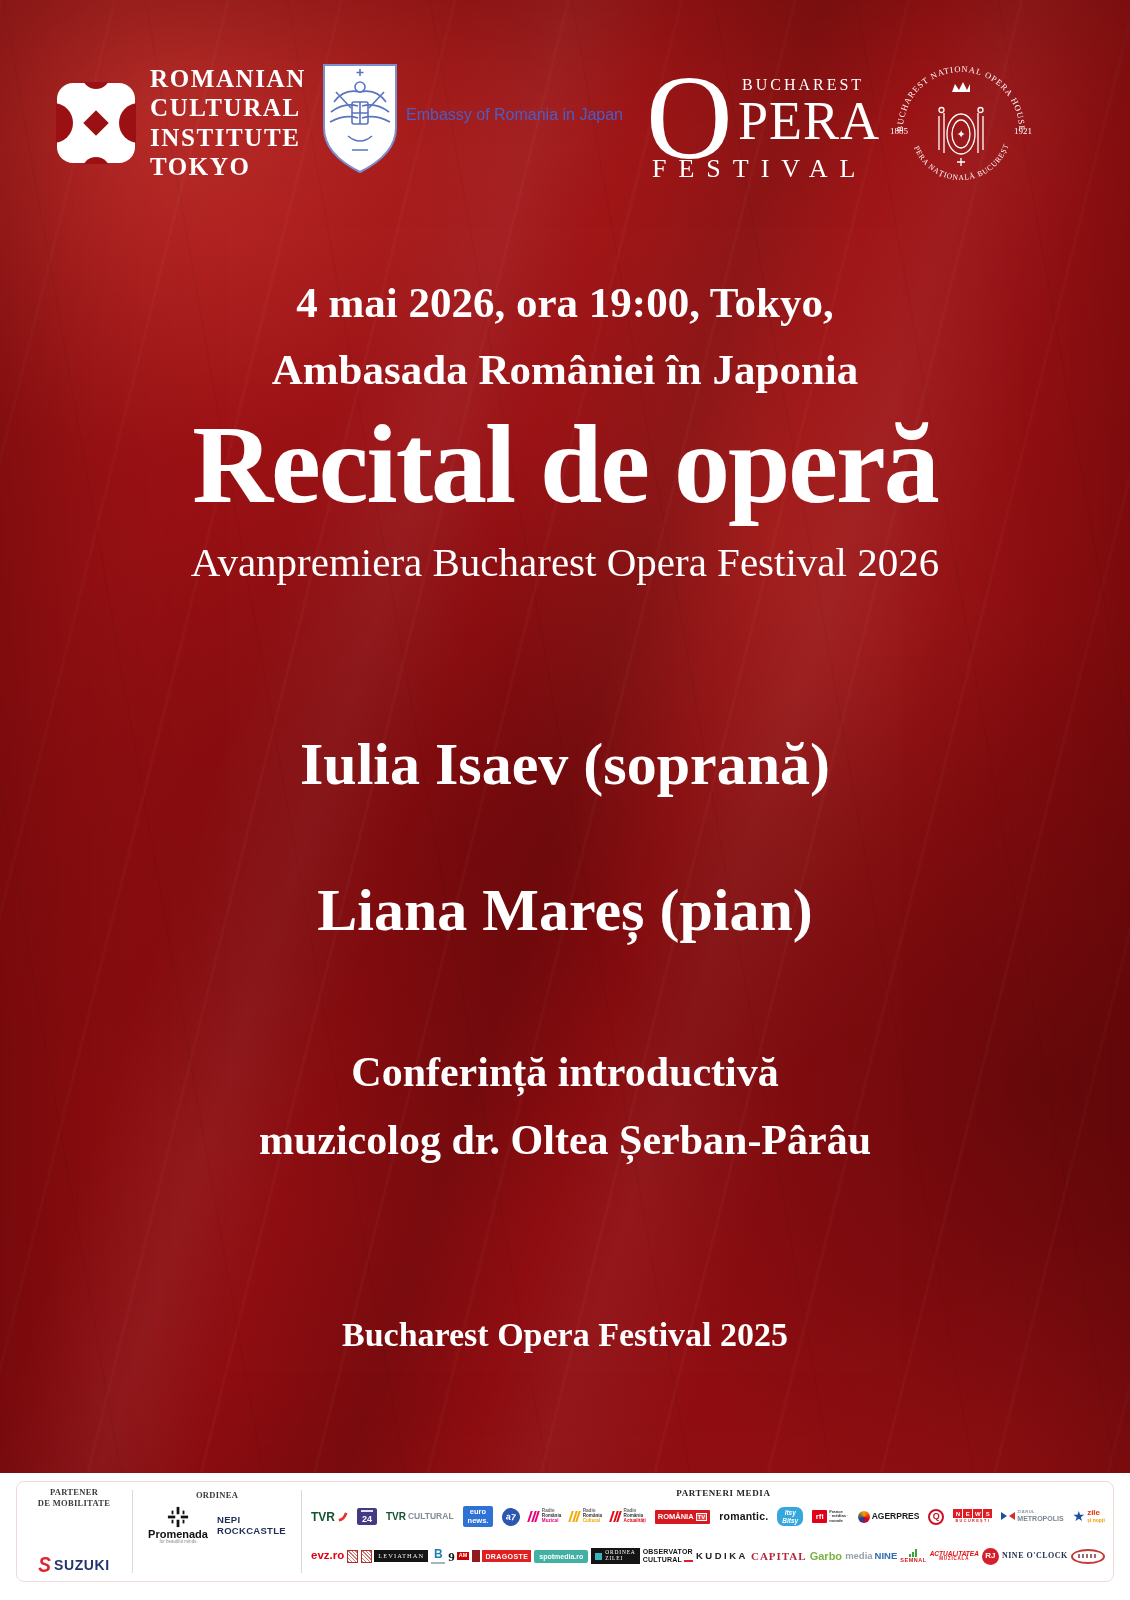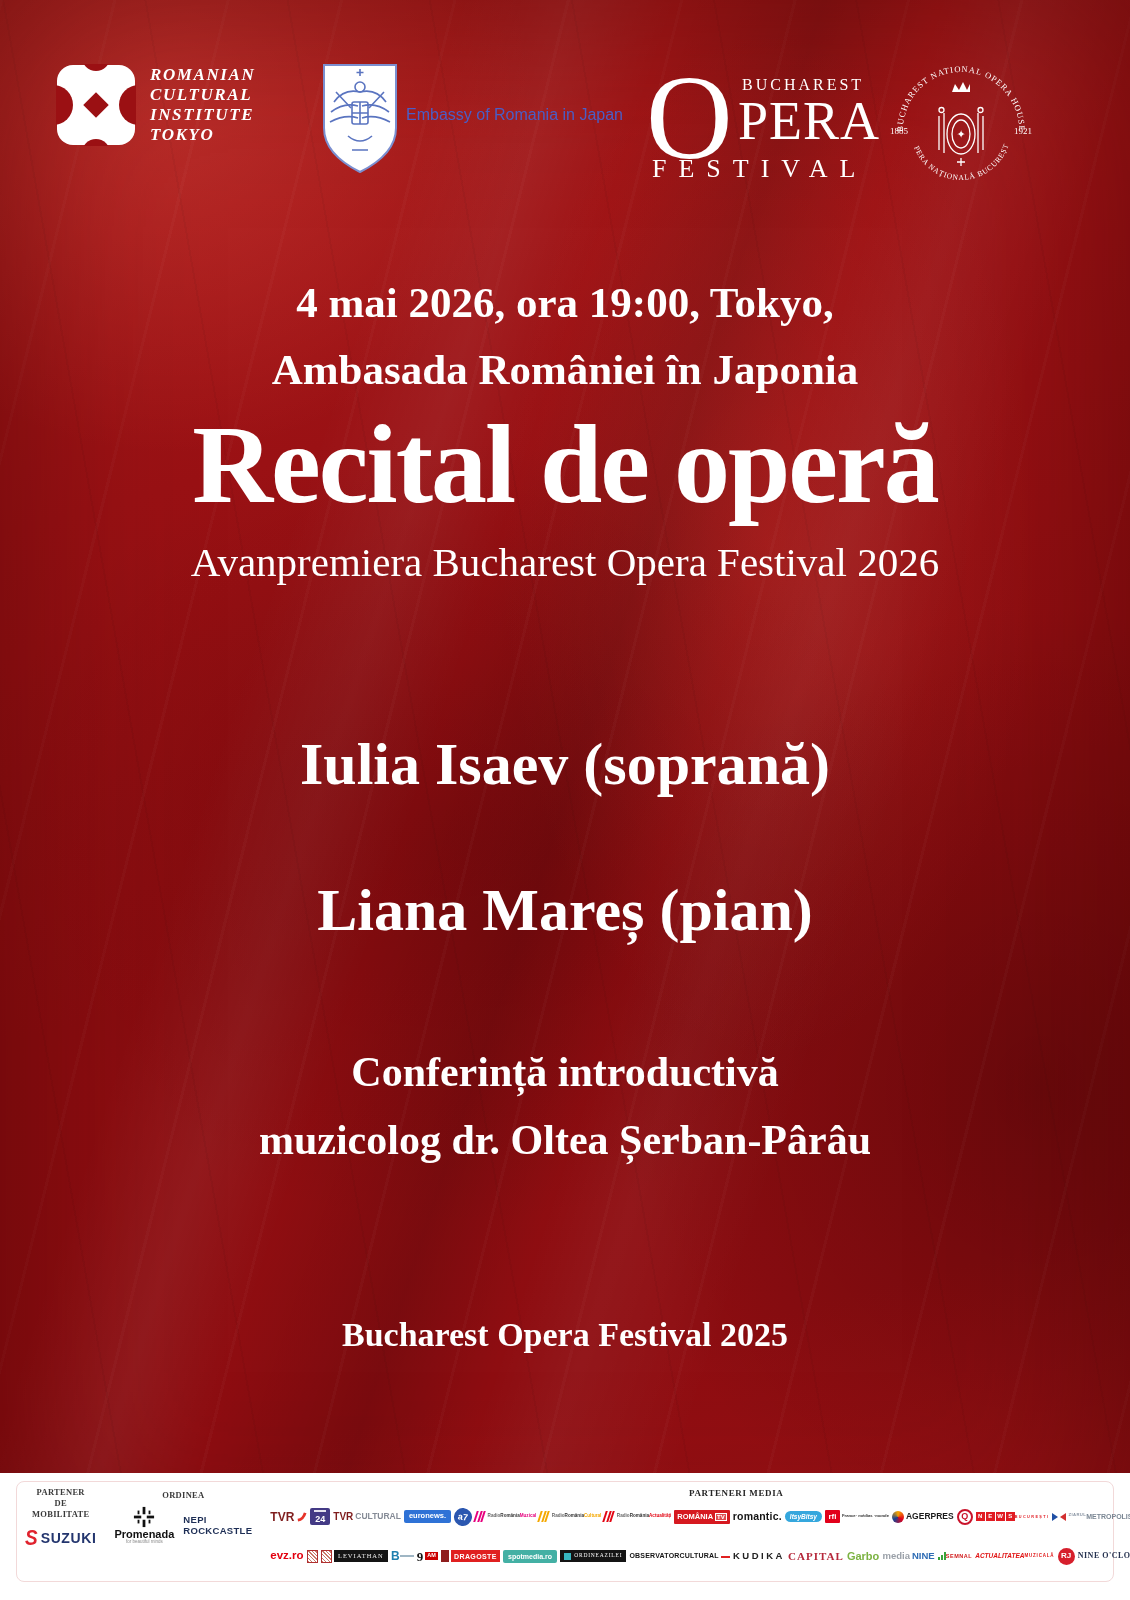--- a/index.html
+++ b/index.html
@@ -20,21 +20,21 @@
     background:
       repeating-linear-gradient(104deg, rgba(255,255,255,.025) 0 3px, transparent 3px 110px),
       repeating-linear-gradient(80deg, rgba(0,0,0,.04) 0 2px, transparent 2px 140px);
   }
   .poster::after{content:"";position:absolute;inset:0;pointer-events:none;
     box-shadow:inset 0 0 190px rgba(55,0,0,.5);}
   .layer{position:absolute;inset:0;z-index:2;}
 
   
   .icr{position:absolute;left:56px;top:64px;display:flex;align-items:center;gap:14px;}
-  .icr-text{font-size:17px;font-weight:600;letter-spacing:1.6px;line-height:1.17;font-style:italic;}
+  .icr-text{font-size:25px;font-weight:600;letter-spacing:1.6px;line-height:1.17;}
   .embassy{position:absolute;left:318px;top:62px;width:320px;height:120px;}
   .emb-label{position:absolute;left:88px;top:44px;font-family:"Liberation Sans","DejaVu Sans",sans-serif;
     font-size:16px;color:#4a5ec6;white-space:nowrap;}
   .bof{position:absolute;left:646px;top:50px;width:260px;height:140px;}
   .bof span{position:absolute;white-space:nowrap;}
   .bof-o{left:0;top:8px;font-size:120px;line-height:1;font-weight:400;}
   .bof-bucharest{left:96px;top:26px;font-size:16px;letter-spacing:3px;}
   .bof-pera{left:92px;top:44px;font-size:54px;line-height:1;letter-spacing:1px;}
   .bof-festival{left:6px;top:104px;font-size:26px;letter-spacing:12px;}
   .seal{position:absolute;left:886px;top:50px;}
@@ -49,41 +49,41 @@
   .conference{top:1038px;font-size:42px;font-weight:700;line-height:1.62;}
   .opening{top:1306px;font-size:34px;font-weight:700;line-height:1.68;}
 
   
   .footer{position:absolute;left:0;bottom:0;width:100%;height:127px;background:#fff;z-index:4;
     font-family:"Liberation Sans","DejaVu Sans",sans-serif;color:#222;}
   .footer-box{position:absolute;left:16px;right:16px;top:8px;height:101px;border:1px solid #f2d9d9;
     border-radius:8px;display:flex;align-items:stretch;padding:5px 8px;box-sizing:border-box;}
   .fcol-head{font-family:"Liberation Serif","DejaVu Serif",serif;font-size:8.5px;font-weight:700;
     color:#3a3a3a;text-align:center;line-height:1.3;letter-spacing:.3px;}
-  .col-mobility{width:98px;display:flex;flex-direction:column;align-items:center;justify-content:flex-start;gap:7px;}
+  .col-mobility{width:98px;display:flex;flex-direction:column;align-items:center;justify-content:space-between;gap:7px;}
   .suzuki{display:flex;align-items:center;gap:3px;}
   .suzuki-s{color:#e0232e;font-weight:900;font-size:19px;font-style:italic;transform:scaleY(1.15);}
   .suzuki-name{color:#23356e;font-weight:800;font-size:14px;letter-spacing:.6px;}
   .vdiv{width:1px;background:#d9d9d9;margin:3px 9px;}
   .col-sponsors{width:150px;display:flex;flex-direction:column;align-items:center;padding-top:3px;}
   .sponsor-row{display:flex;align-items:center;gap:9px;margin-top:5px;}
   .promenada{display:flex;flex-direction:column;align-items:center;line-height:1.1;}
   .prom-name{font-size:11px;font-weight:800;color:#101010;}
   .prom-tag{font-size:4.5px;color:#8a8a8a;}
   .nepi{font-size:9.5px;font-weight:800;color:#1d2e55;line-height:1.15;letter-spacing:.3px;}
   .col-media{flex:1;position:relative;padding-top:13px;}
   .media-header{position:absolute;top:1px;left:46%;font-family:"Liberation Serif","DejaVu Serif",serif;
     font-size:9px;font-weight:700;color:#262626;letter-spacing:.6px;}
   .mrow{display:flex;align-items:center;justify-content:space-between;gap:3px;height:33px;}
   .mrow2{margin-top:7px;height:32px;}
 
   
   .m{display:inline-flex;align-items:center;gap:2px;white-space:nowrap;line-height:1;}
-  .stack{display:flex;flex-direction:row;align-items:center;line-height:1.08;}
-  .tvr-t{font-size:12px;font-weight:900;color:#7f1d1d;text-align:center;}
+  .stack{display:flex;flex-direction:column;align-items:center;line-height:1.08;}
+  .tvr-t{font-size:12px;font-weight:900;color:#14532d;text-align:center;}
   .b24{display:flex;flex-direction:column;align-items:center;justify-content:center;
     width:20px;height:17px;background:#433a85;border-radius:2px;color:#fff;}
   .b24 b{font-size:9px;font-weight:800;}
   .b24 i{display:block;width:12px;height:2px;background:rgba(255,255,255,.85);margin-bottom:1px;}
   .cult{font-size:8.5px;font-weight:700;color:#858b96;}
   .euro{background:#2f72d6;padding:2.5px 5px;border-radius:2px;}
   .euro span{font-size:7.5px;font-weight:800;color:#fff;}
   .a7{width:18px;height:18px;background:#2b57b0;border-radius:46% 54% 50% 50%/52% 48% 52% 48%;
     transform:rotate(8deg);color:#fff;font-size:9px;font-weight:800;display:flex;align-items:center;justify-content:center;}
   .radio .rbars i{display:inline-block;width:2px;height:11px;transform:skewX(-18deg);margin-right:1.5px;}

